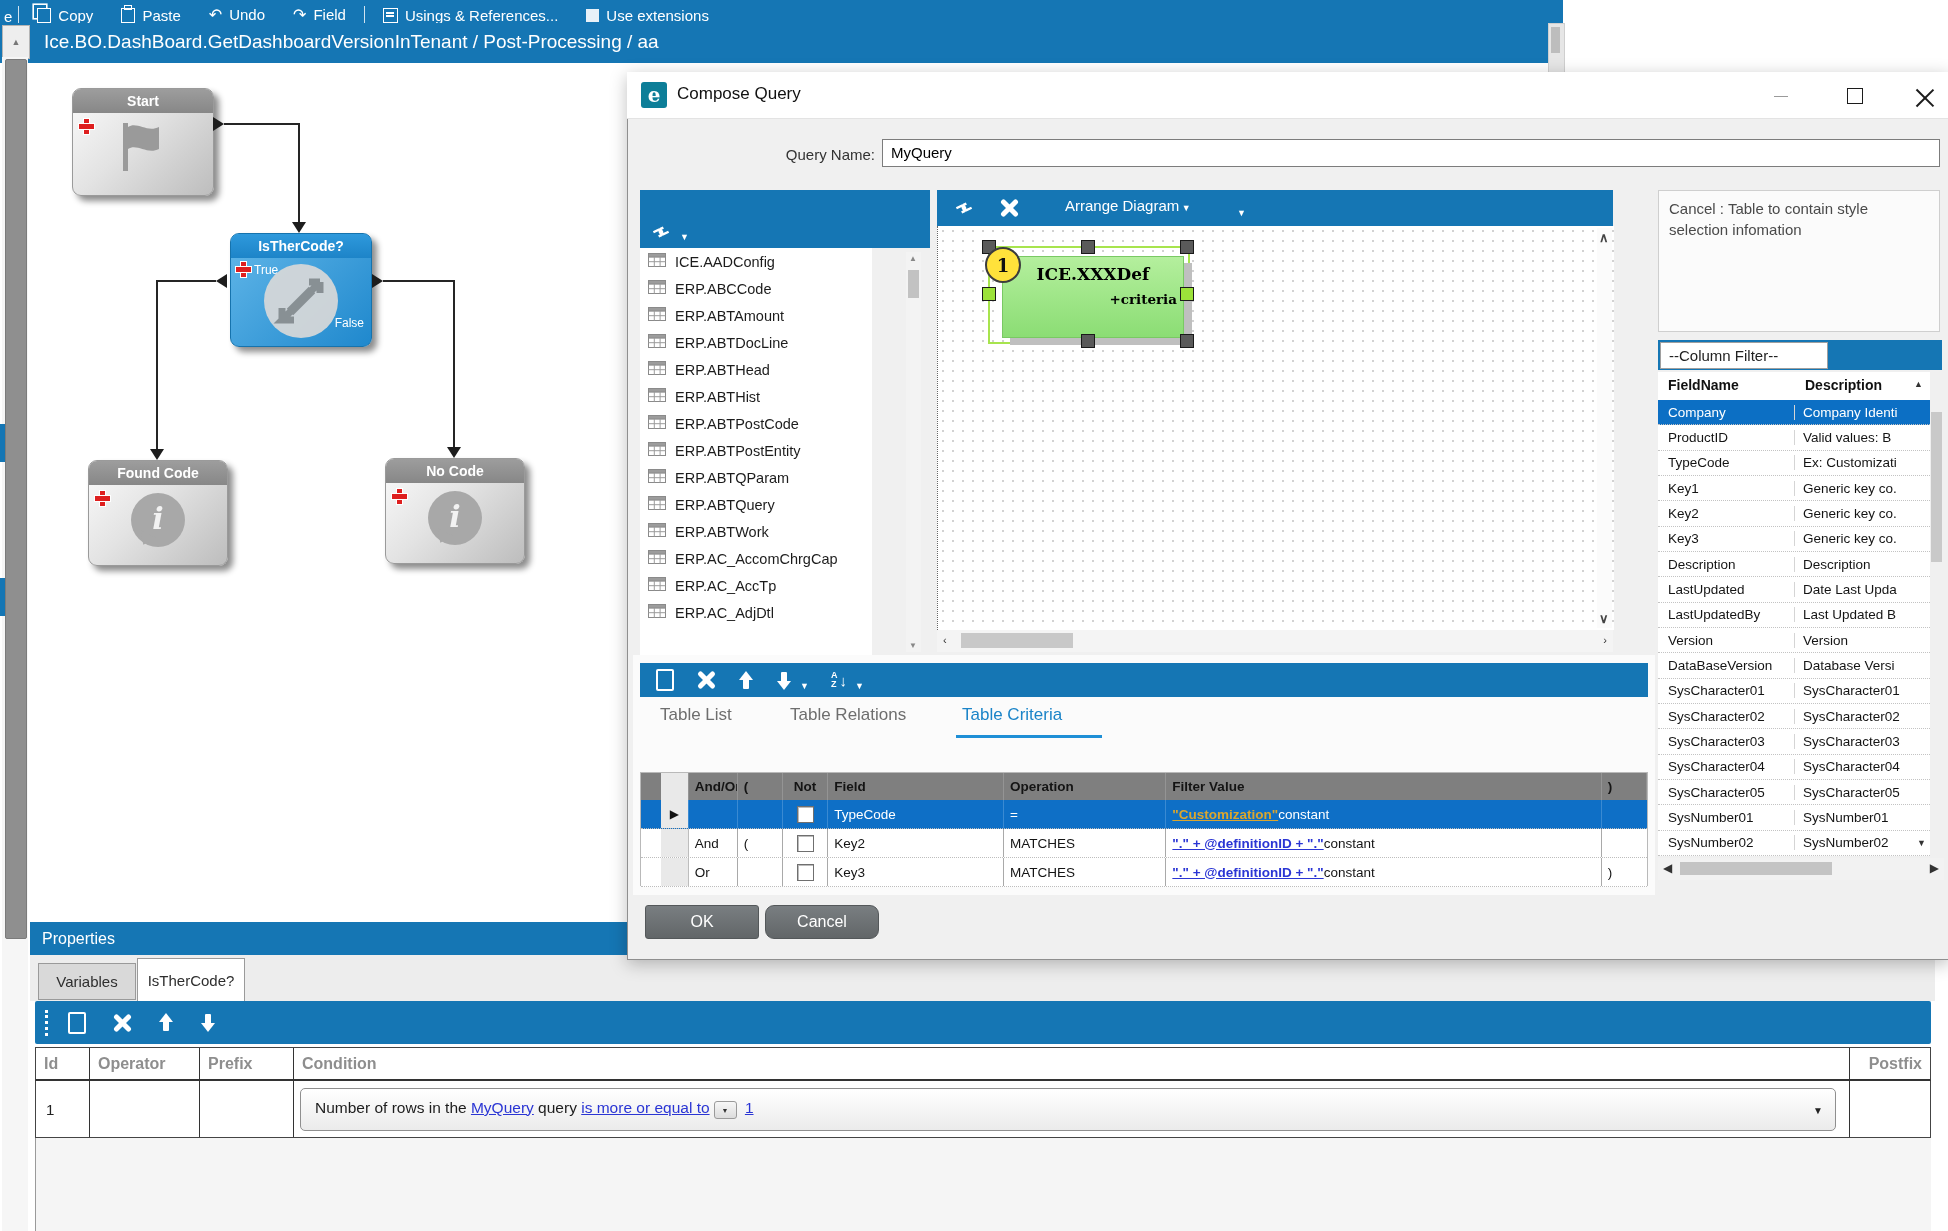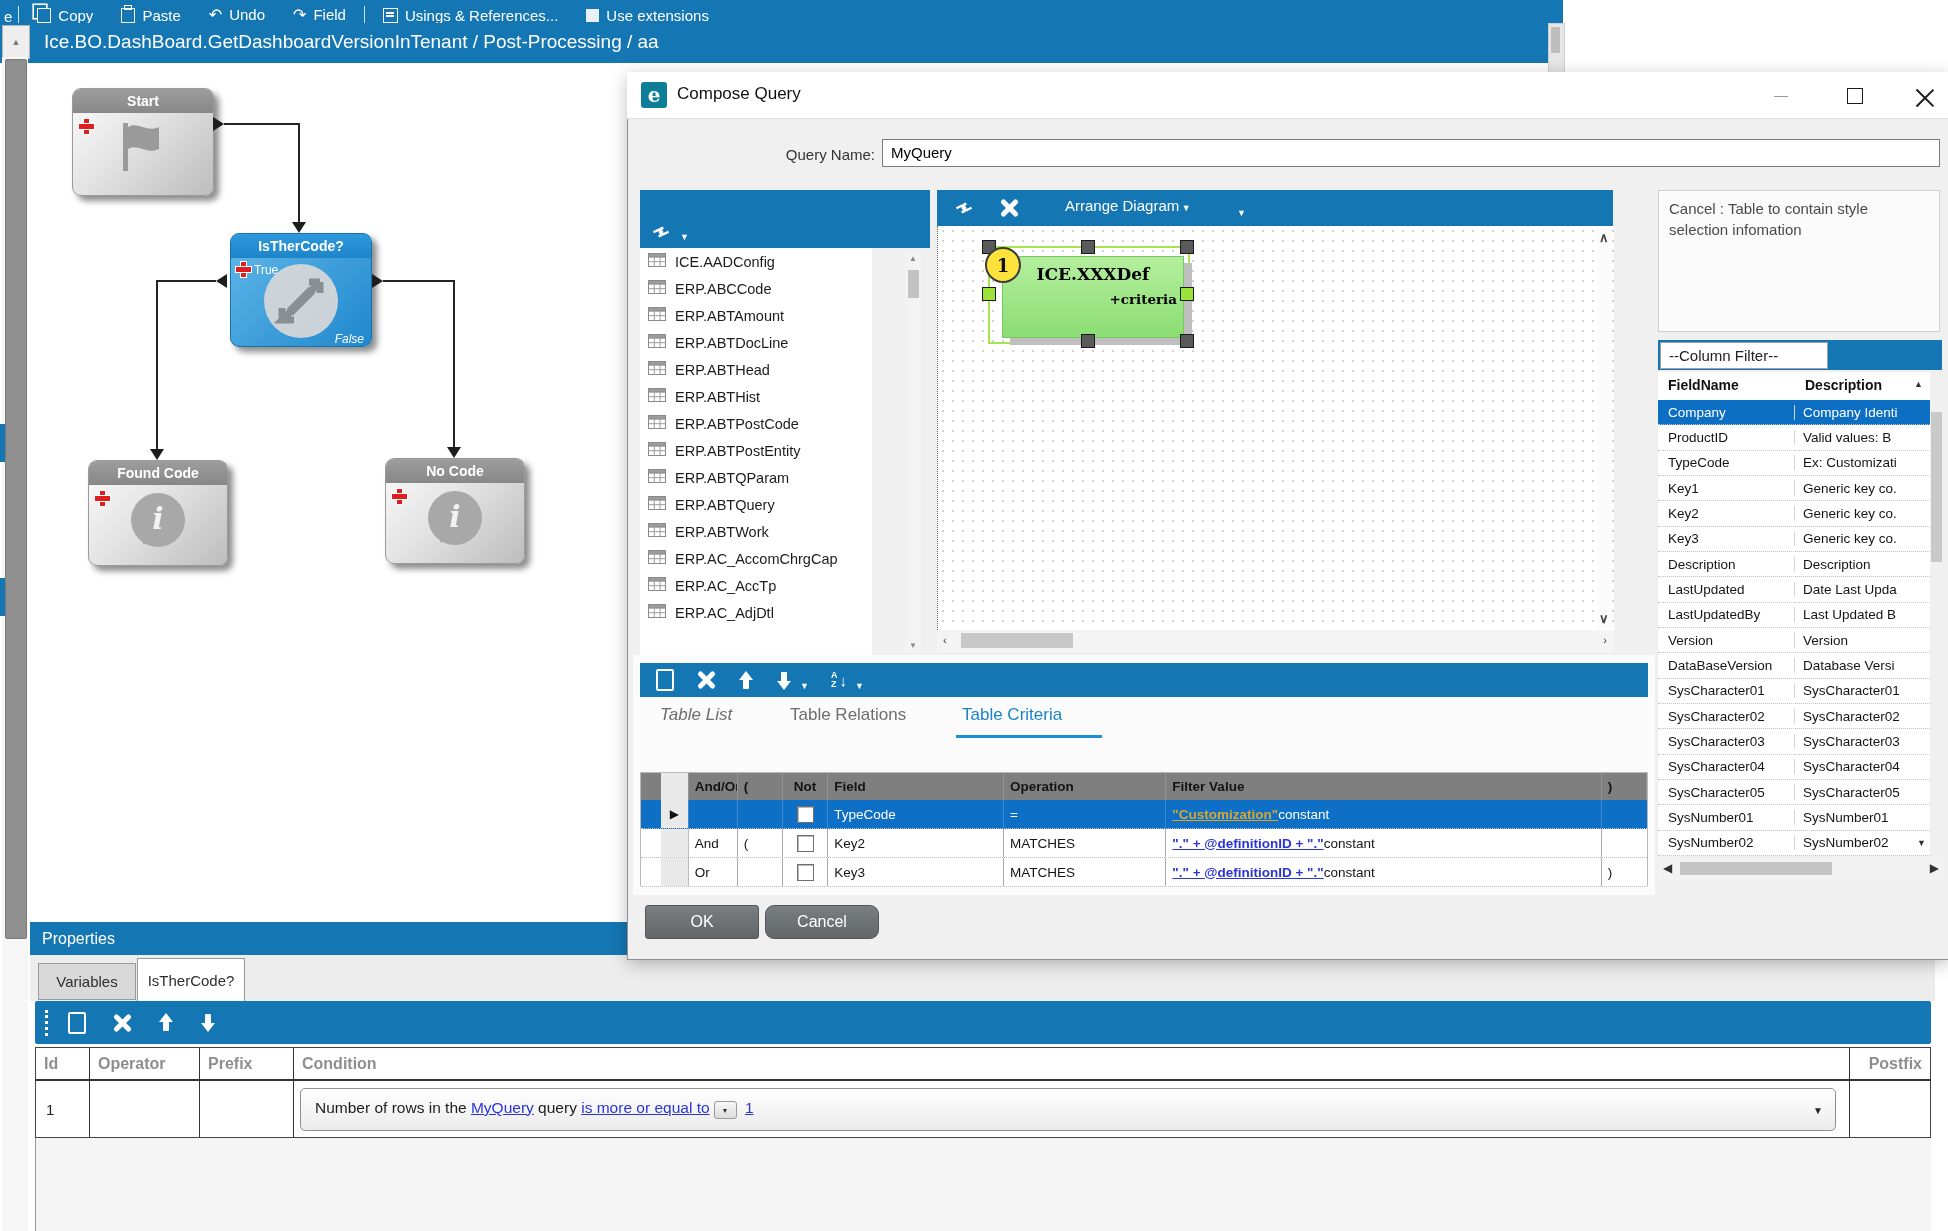--- a/index.html
+++ b/index.html
@@ -236,21 +236,21 @@
 
   <div class="tri tri-right" style="left:213px;top:117px;"></div>
   <div class="cline" style="left:224px;top:123px;width:76px;height:2px;"></div>
   <div class="cline" style="left:298px;top:123px;width:2px;height:99px;"></div>
   <div class="tri tri-down" style="left:292px;top:222px;"></div>
 
   <div class="wf-node wf-blue" style="left:230px;top:233px;width:140px;height:112px;">
     <div class="wf-head">IsTherCode?</div>
     <span class="plus-icon" style="left:5px;top:28px;"></span>
     <span class="wf-lbl" style="left:23px;top:29px;">True</span>
-    <span class="wf-lbl" style="right:7px;bottom:0;font-style:italic;">False</span>
+    <span class="wf-lbl" style="right:7px;bottom:16px;">False</span>
     <div style="position:absolute;left:33px;top:30px;width:74px;height:74px;border-radius:50%;background:#d9d9d9;opacity:.92;">
       <svg width="74" height="74" viewBox="0 0 74 74">
           <path d="M44 30 L56 18 M56 18 L45 18 M56 18 L56 29" stroke="#8f8f8f" stroke-width="7" fill="none"></path>
           <path d="M32 42 L18 56 L30 56 M18 56 L18 44" stroke="#8f8f8f" stroke-width="7" fill="none"></path>
           <path d="M26 48 L48 26" stroke="#8f8f8f" stroke-width="9"></path>
         </svg>
     </div>
   </div>
 
   <div class="tri tri-left" style="left:216px;top:274px;"></div>
@@ -621,21 +621,21 @@
     <span style="font-size:9px;position:relative;top:6px;margin-left:-14px;">▼</span>
     <span class="sort-ic">
         <span class="sort-az">
           <span>A</span>
           <span>Z</span>
         </span>
         <span style="font-size:15px;">↓</span>
       </span>
     <span style="font-size:9px;position:relative;top:6px;margin-left:-14px;">▼</span>
   </div>
-  <span class="tab-lbl" style="left:660px;top:705px;font-style:italic;">Table List</span>
+  <span class="tab-lbl" style="left:660px;top:705px;">Table List</span>
   <span class="tab-lbl" style="left:790px;top:705px;">Table Relations</span>
   <span class="tab-lbl active" style="left:962px;top:705px;">Table Criteria</span>
   <div id="tab-underline" class="abs"></div>
 
   <div id="criteria-grid" class="abs">
     <div class="cr-head">
       <div class="cr-cell c0"></div>
       <div class="cr-cell c1">And/Or</div>
       <div class="cr-cell c2">(</div>
       <div class="cr-cell c3">Not</div>

